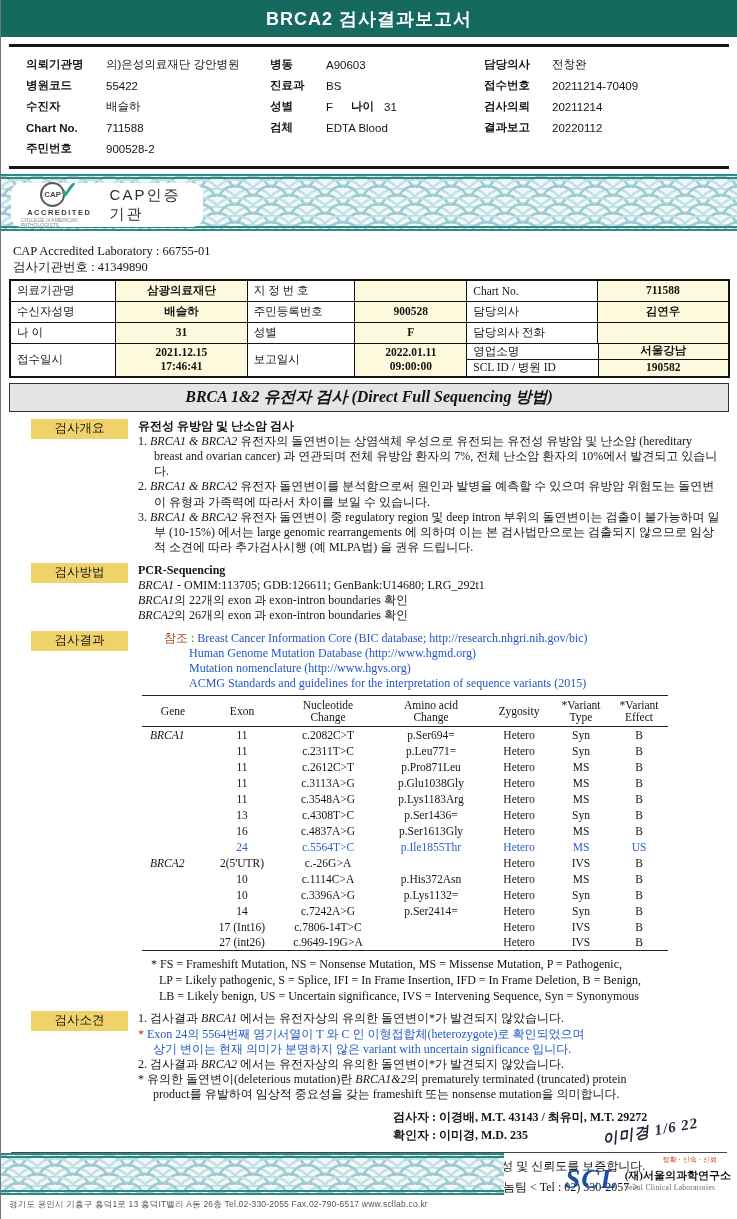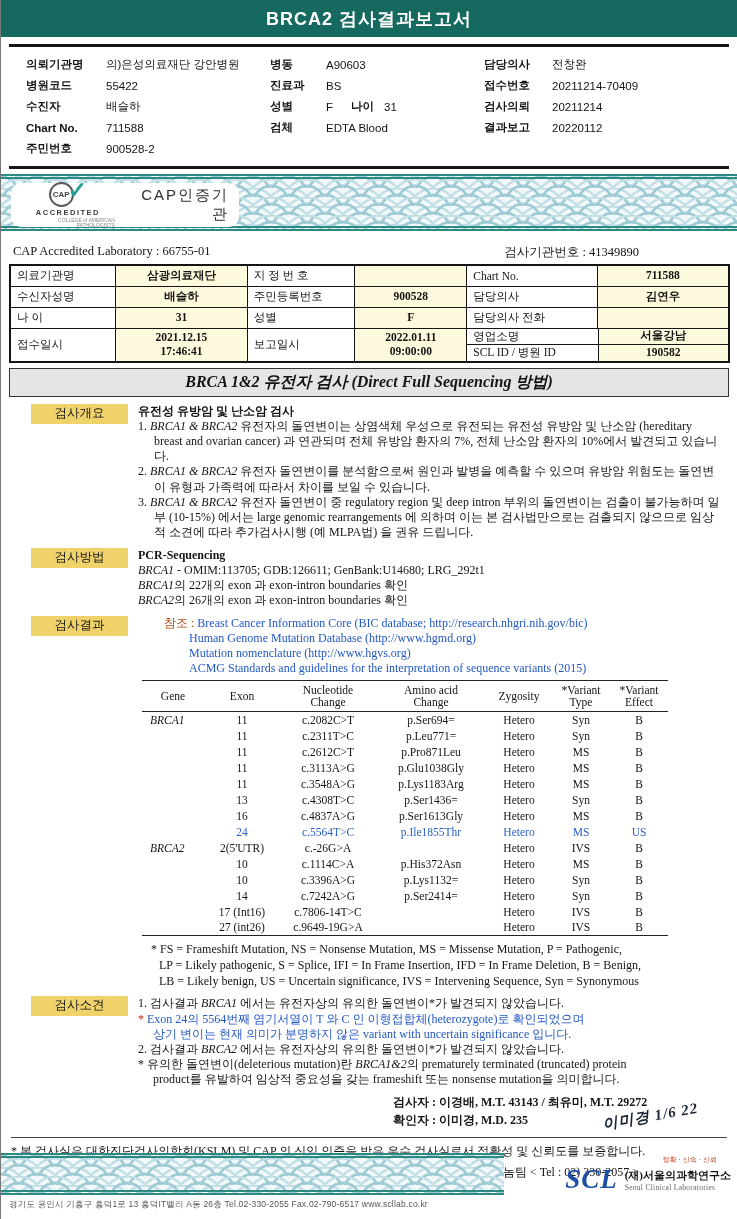--- a/index.html
+++ b/index.html
@@ -35,37 +35,37 @@
     background-color:#f1f8fa;
     background-image:
       radial-gradient(circle at 50% 135%, rgba(0,0,0,0) 52%, #9ecbd4 54%, #9ecbd4 61%, rgba(0,0,0,0) 63%, rgba(0,0,0,0) 74%, #c2dfe5 76%, #c2dfe5 82%, rgba(0,0,0,0) 84%),
       radial-gradient(circle at 50% 135%, rgba(0,0,0,0) 52%, #9ecbd4 54%, #9ecbd4 61%, rgba(0,0,0,0) 63%, rgba(0,0,0,0) 74%, #c2dfe5 76%, #c2dfe5 82%, rgba(0,0,0,0) 84%);
     background-size:36px 18px;
     background-position:0 0, 18px 9px;
     border-top:5px double #2c8a82; border-bottom:5px double #2c8a82;
   }
   .cap-band { height:57px; margin-top:5px; position:relative; }
   .cap-box {
-    position:absolute; left:10px; top:4px; width:228px; height:44px;
+    position:absolute; left:10px; top:4px; width:192px; height:44px;
     background:#fff; border-radius:10px;
-    display:flex; align-items:center; gap:12px; padding:2px 10px;text-align:right;
+    display:flex; align-items:center; gap:12px; padding:2px 10px;
   }
   .cap-logo { display:flex; flex-direction:column; align-items:center; line-height:1; }
   .cap-row { display:flex; align-items:center; }
   .cap-circle {
     width:25px; height:25px; border:2px solid #5a5a5a; border-radius:50%;
     display:flex; align-items:center; justify-content:center;
     font-family:"Liberation Sans", sans-serif; font-size:8px; font-weight:bold; color:#444;
   }
   .cap-check { color:#27a094; font-size:23px; font-weight:bold; margin:-8px 0 0 -6px; }
   .cap-acc { font-family:"Liberation Sans", sans-serif; font-size:7.5px; font-weight:bold; color:#3c3c3c; letter-spacing:1.5px; margin-top:2px; }
   .cap-college { font-family:"Liberation Sans", sans-serif; font-size:5px; color:#888; margin-top:1px; }
   .cap-label { font-family:"Liberation Sans", sans-serif; font-size:15px; color:#2e2e2e; letter-spacing:2px; }
   
-  .lab-line { display:flex; justify-content:space-between; margin:13px 10px 3px 12px; font-size:12.5px; }
+  .lab-line { display:flex; justify-content:space-between; margin:13px 10px 3px 12px; font-size:12.5px;flex-direction:column; }
   .lab-line .rt { margin-right:88px; }
   
   table.info { width:721px; margin:0 8px; border-collapse:collapse; border:2px solid #141414; font-size:11.5px; }
   table.info > tbody > tr { height:21px; }
   table.info > tbody > tr.tall { height:33px; }
   table.info > tbody > tr > td { border:1px solid #141414; padding:1px 3px; vertical-align:middle; }
   table.info td.lab { padding-left:6px; }
   table.info td.val { text-align:center; font-weight:bold; background:#fcf9dc; white-space:pre-line; line-height:1.2; }
   table.info td.subwrap { padding:0; }
   table.subtbl { width:100%; border-collapse:collapse; font-size:11.5px; }

